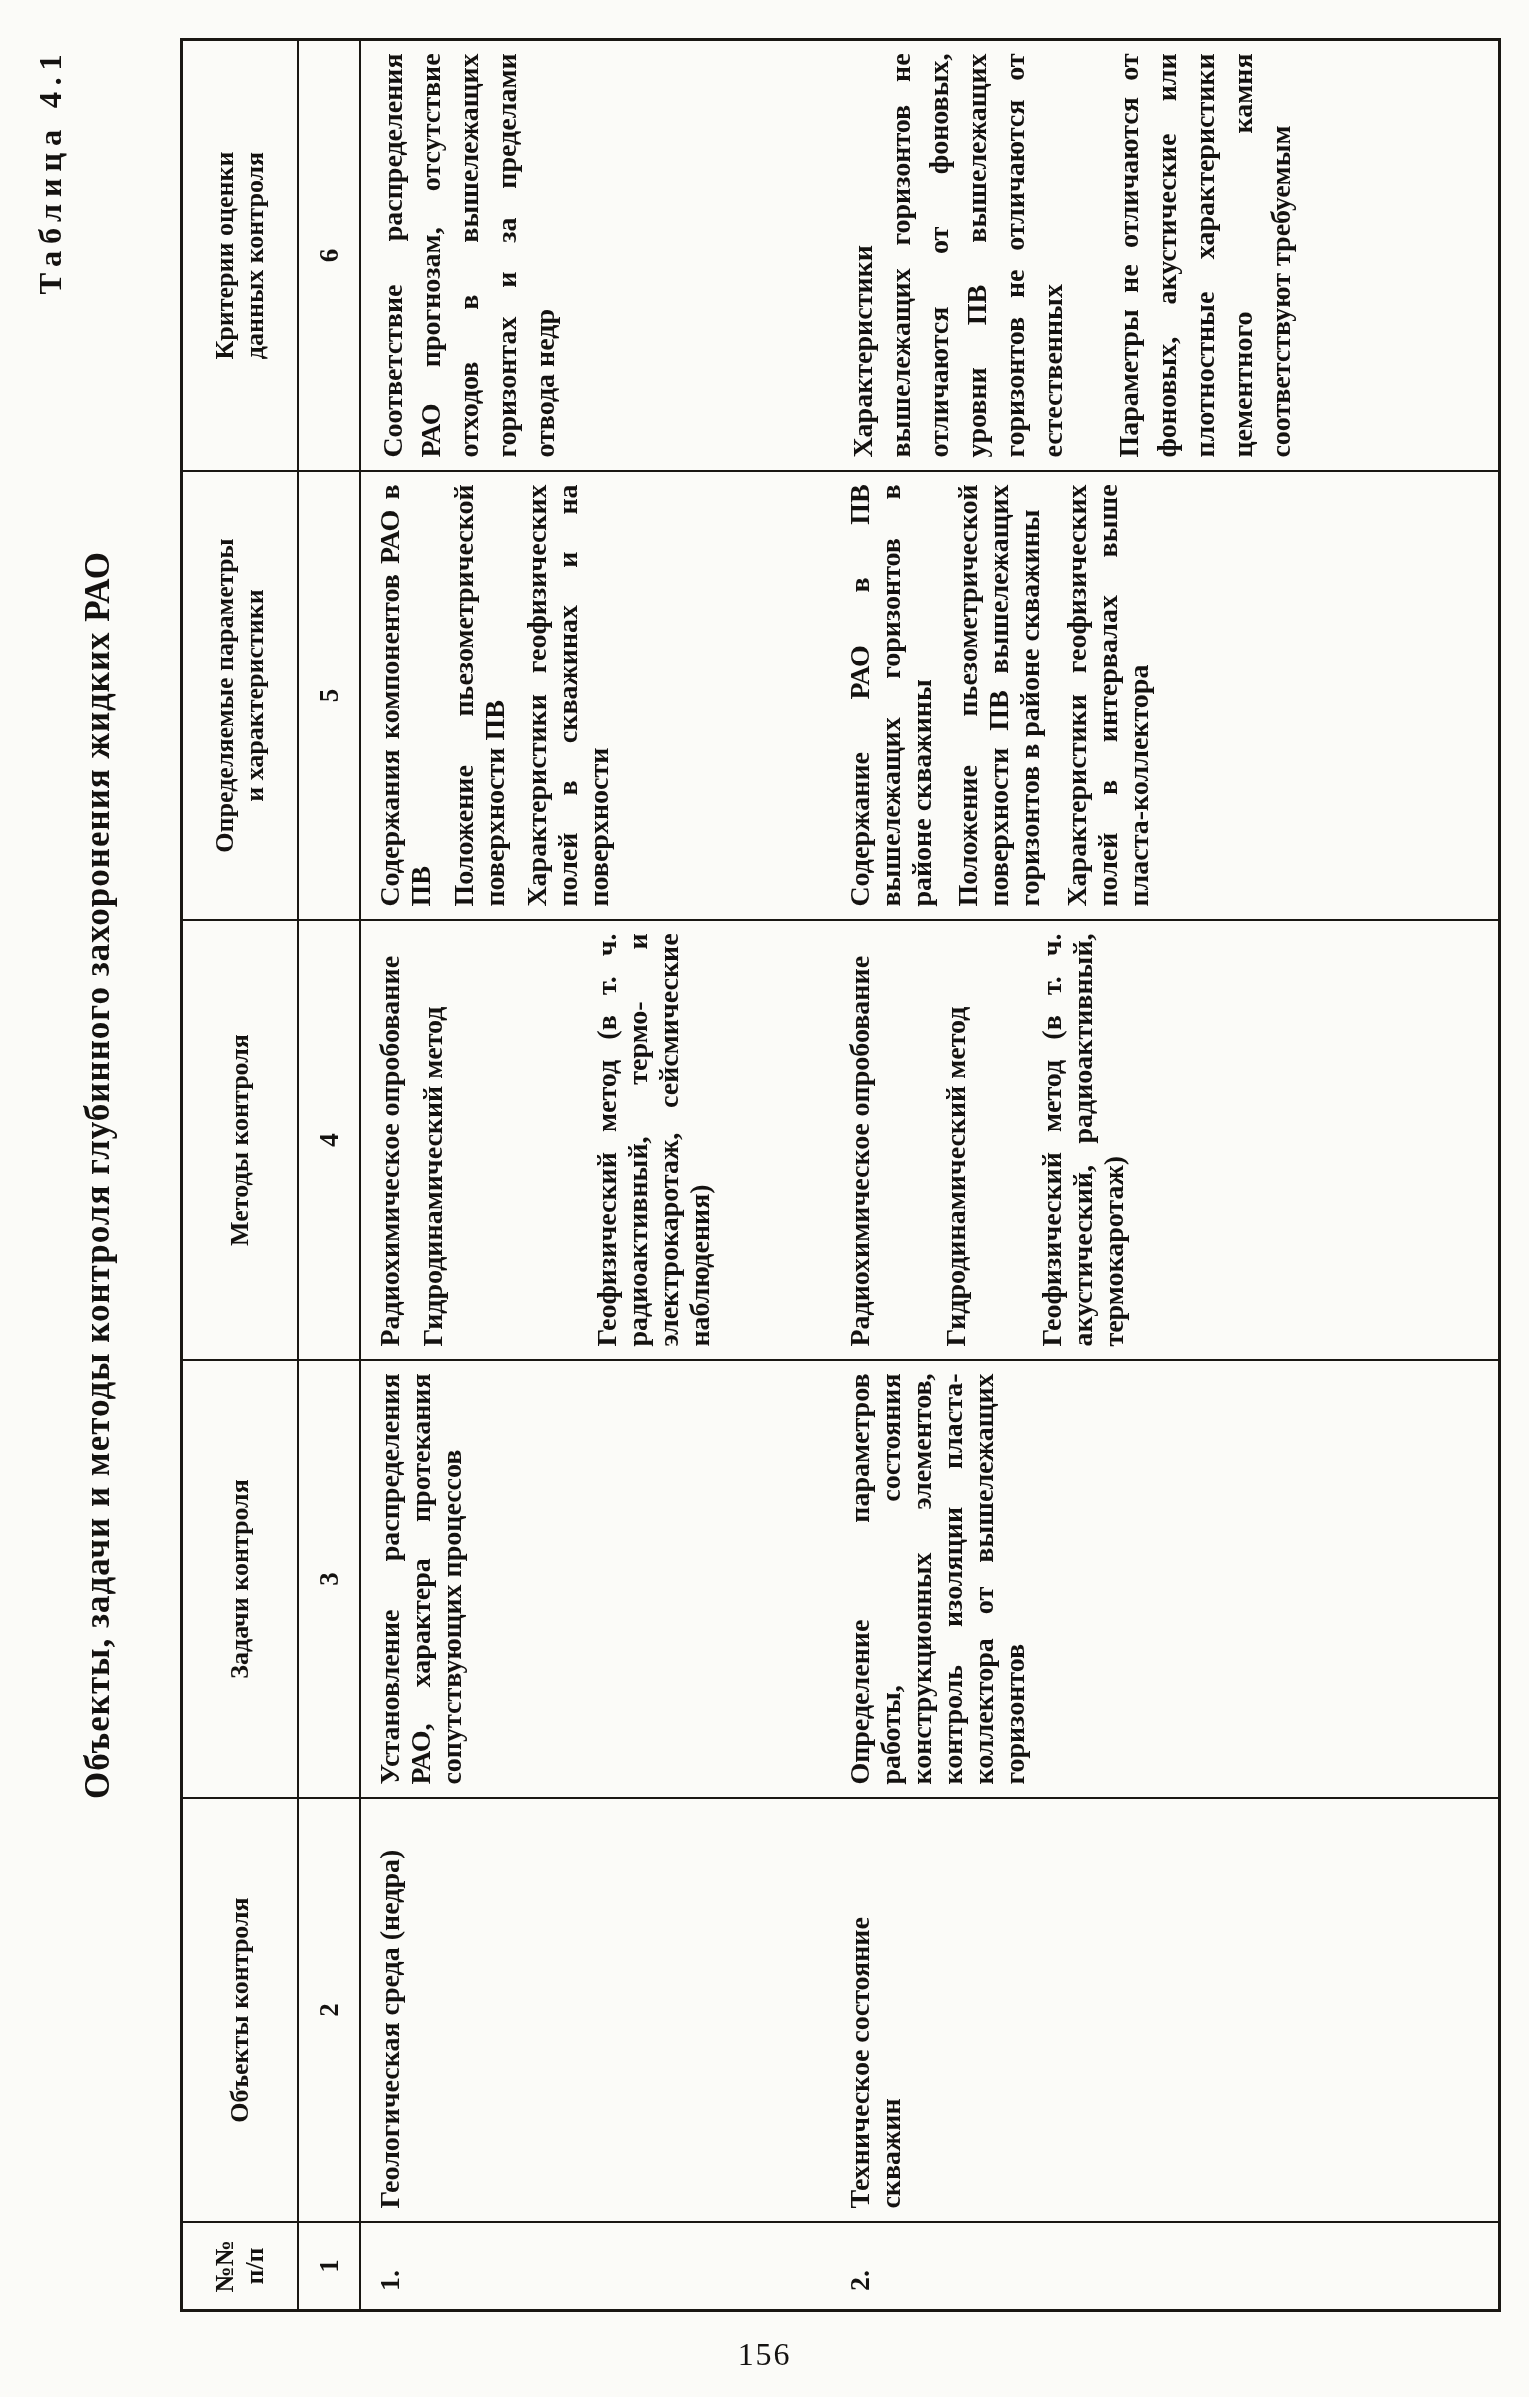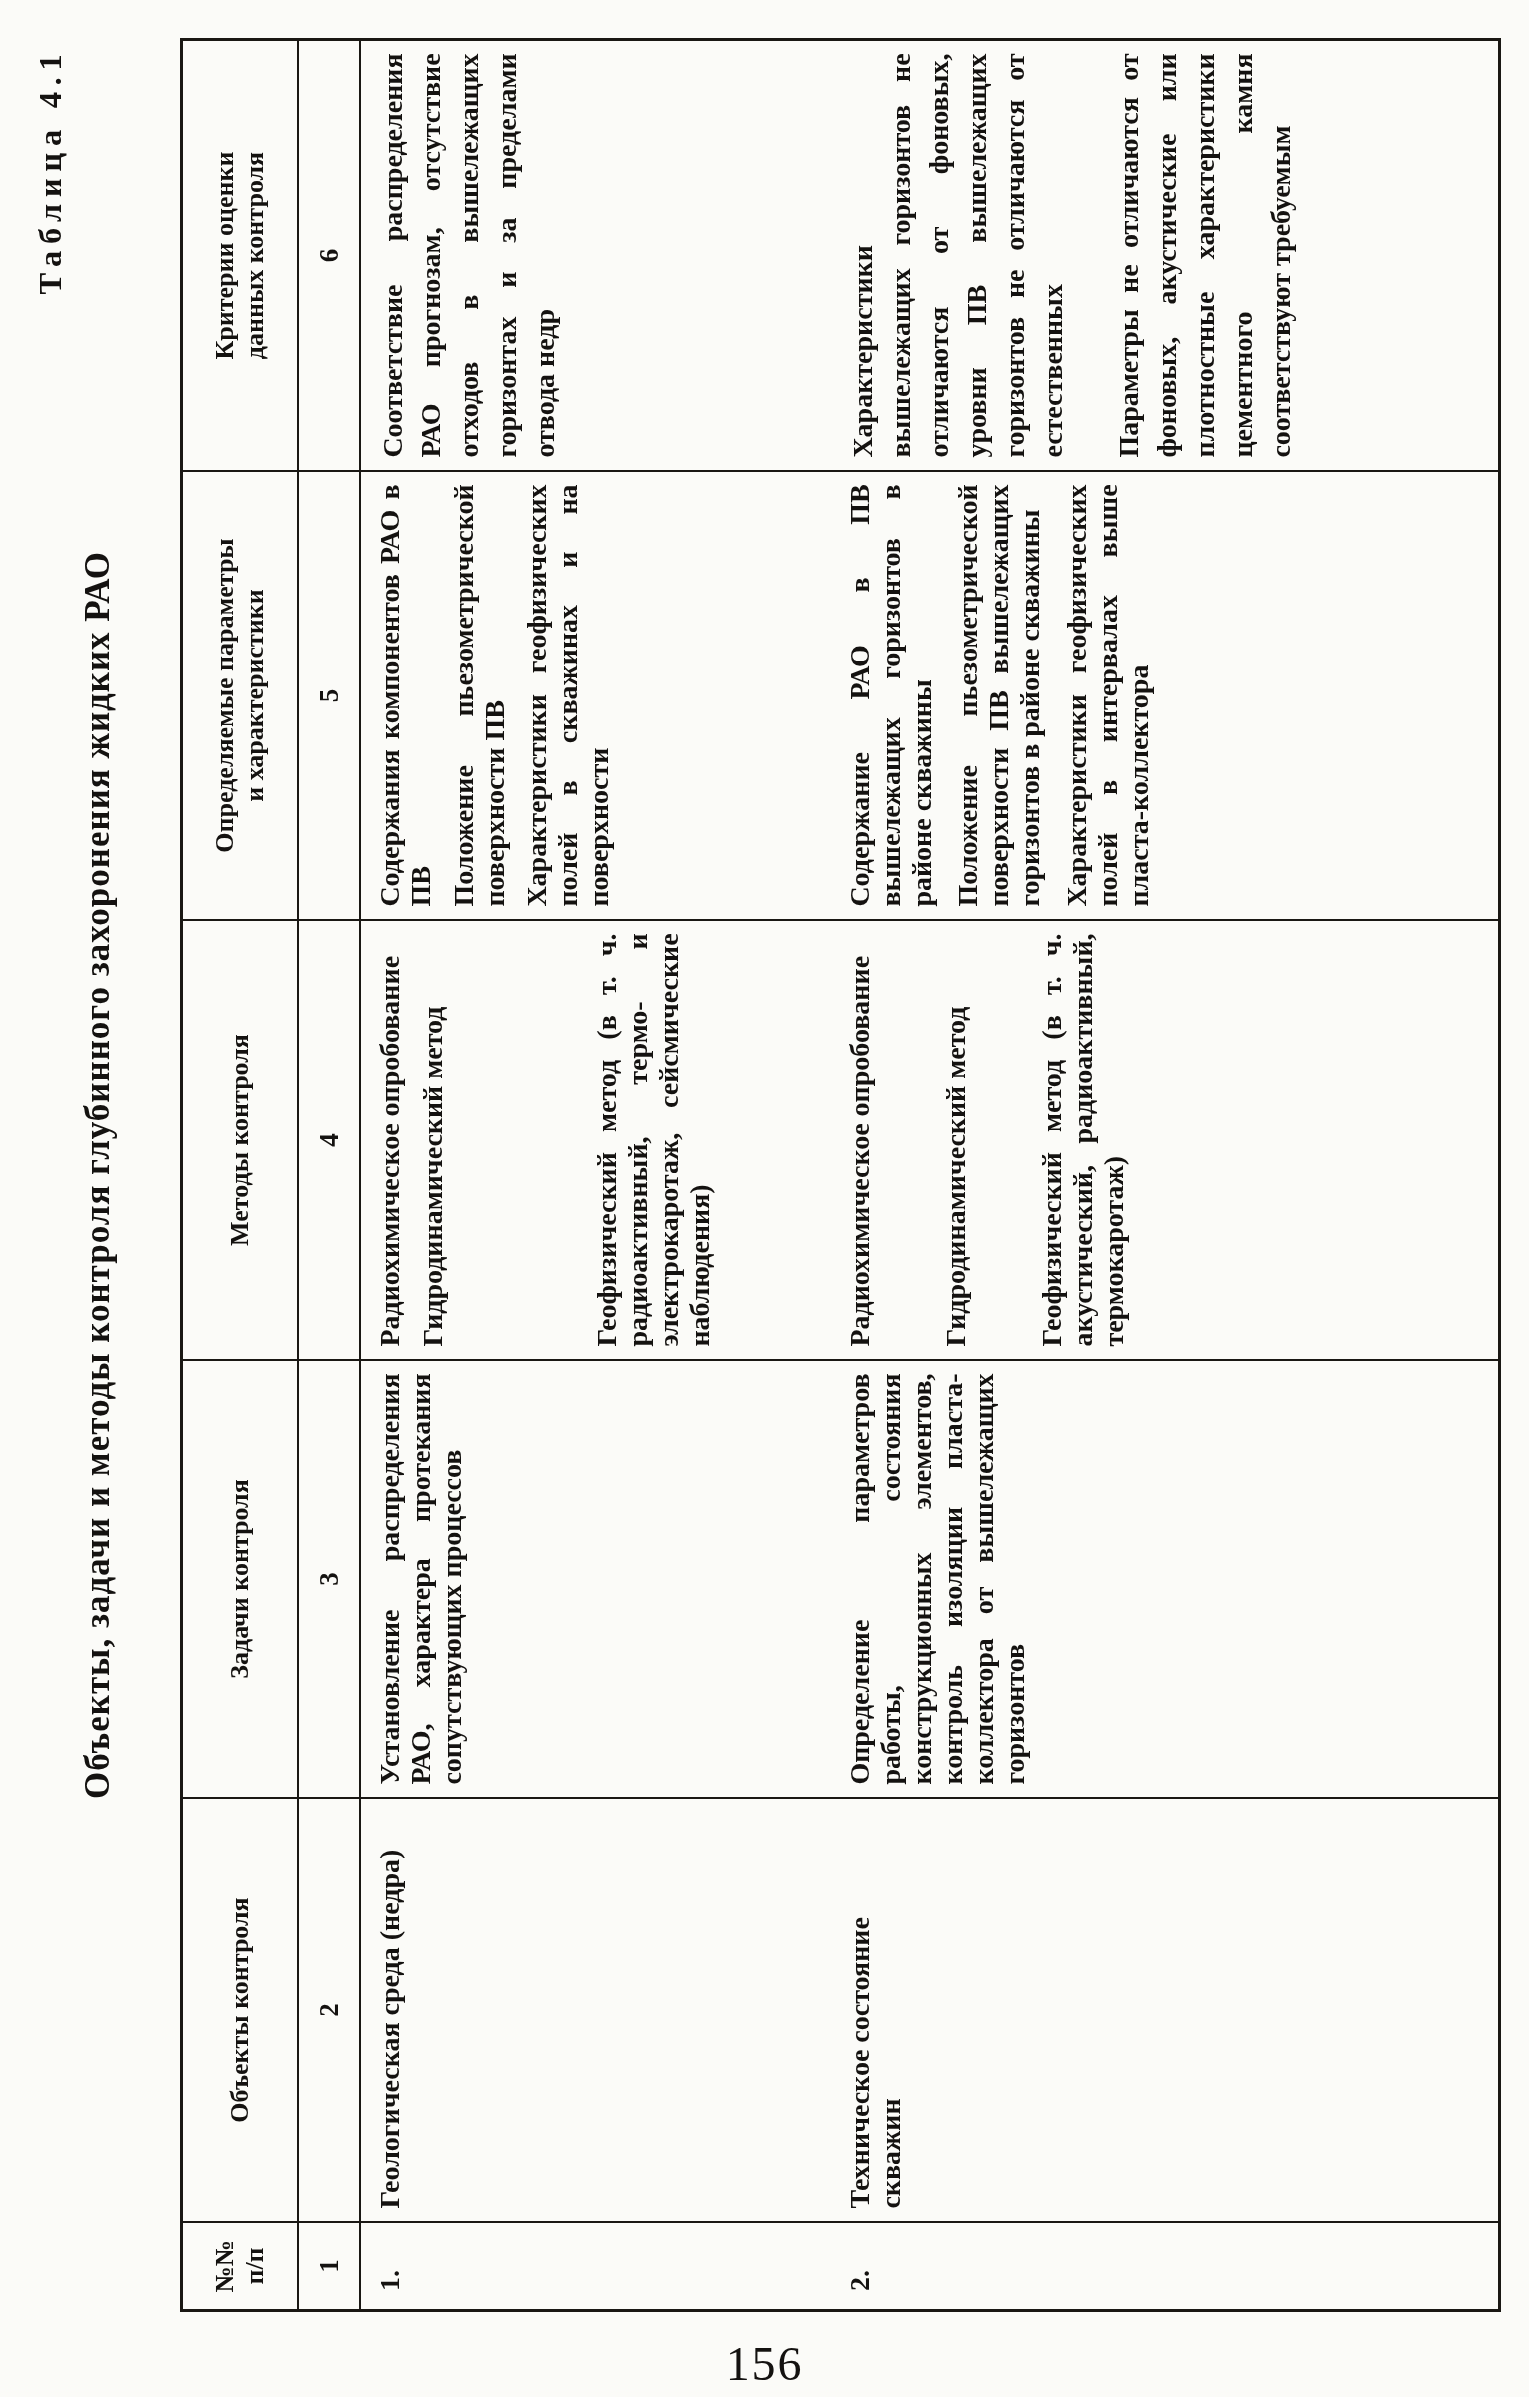--- a/index.html
+++ b/index.html
@@ -57,21 +57,21 @@
   .para + .para{margin-top:11.5px;}
   .c6 .para{line-height:38px;}
   .c6 .r2 .para + .para{margin-top:38px;}
   .c4 .r1 .para:last-child{margin-top:143px;}
   .c4 .r2 .para + .para{margin-top:65px;}
   .c5 .r2 .para + .para{margin-top:15.3px;}
   .c1 .cell .para{text-align:left;padding-left:5.7px;}
   .c2 .para, .c1 .para{text-align:left;}
   .folio{
     position:absolute;top:2336px;left:0;right:0;text-align:center;
-    font-size:48px;font-weight:400;letter-spacing:1.9px;
+    font-size:32px;font-weight:400;letter-spacing:1.9px;
   }
 </style>
 </head>
 <body>
 
 <div class="page">
   <div class="rot">
 
     <div class="caption">Таблица 4.1</div>
     <div class="title">Объекты, задачи и методы контроля глубинного захоронения жидких РАО</div>

